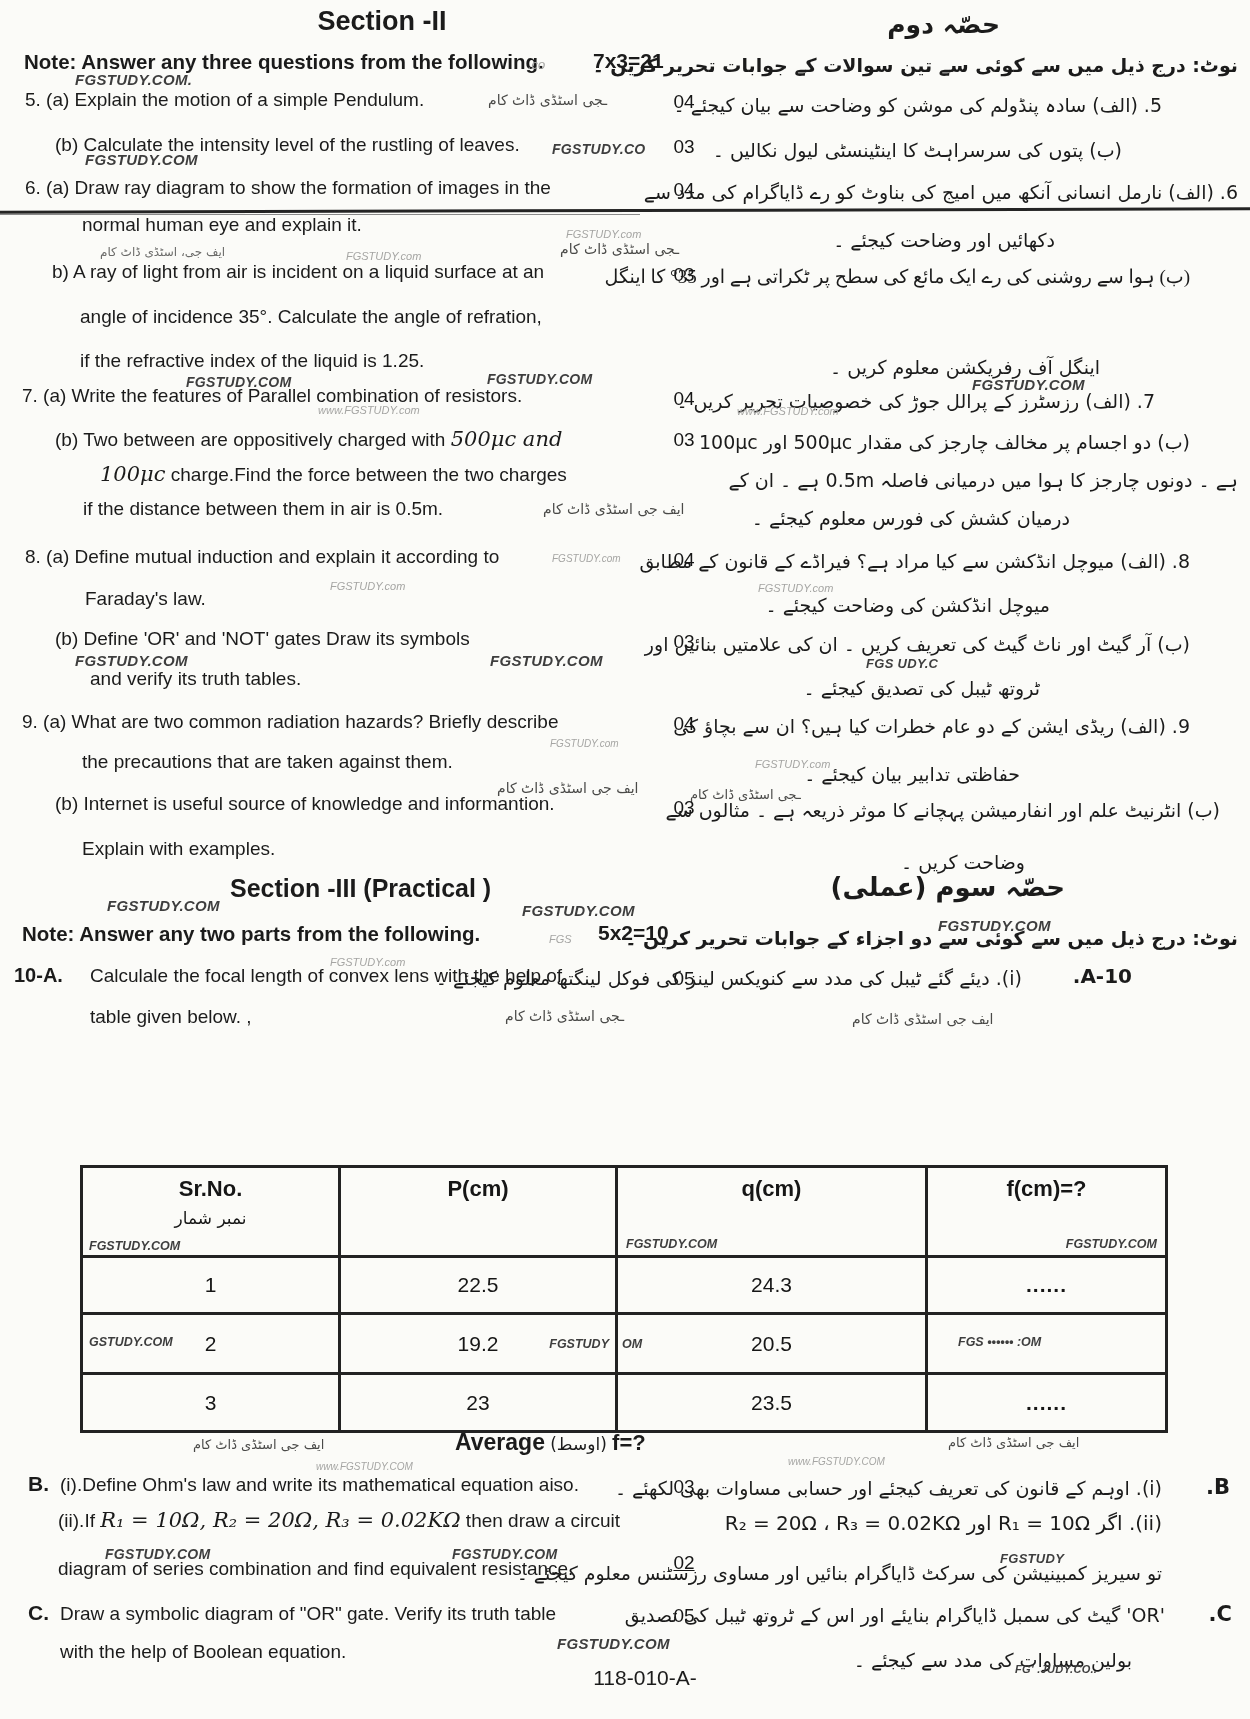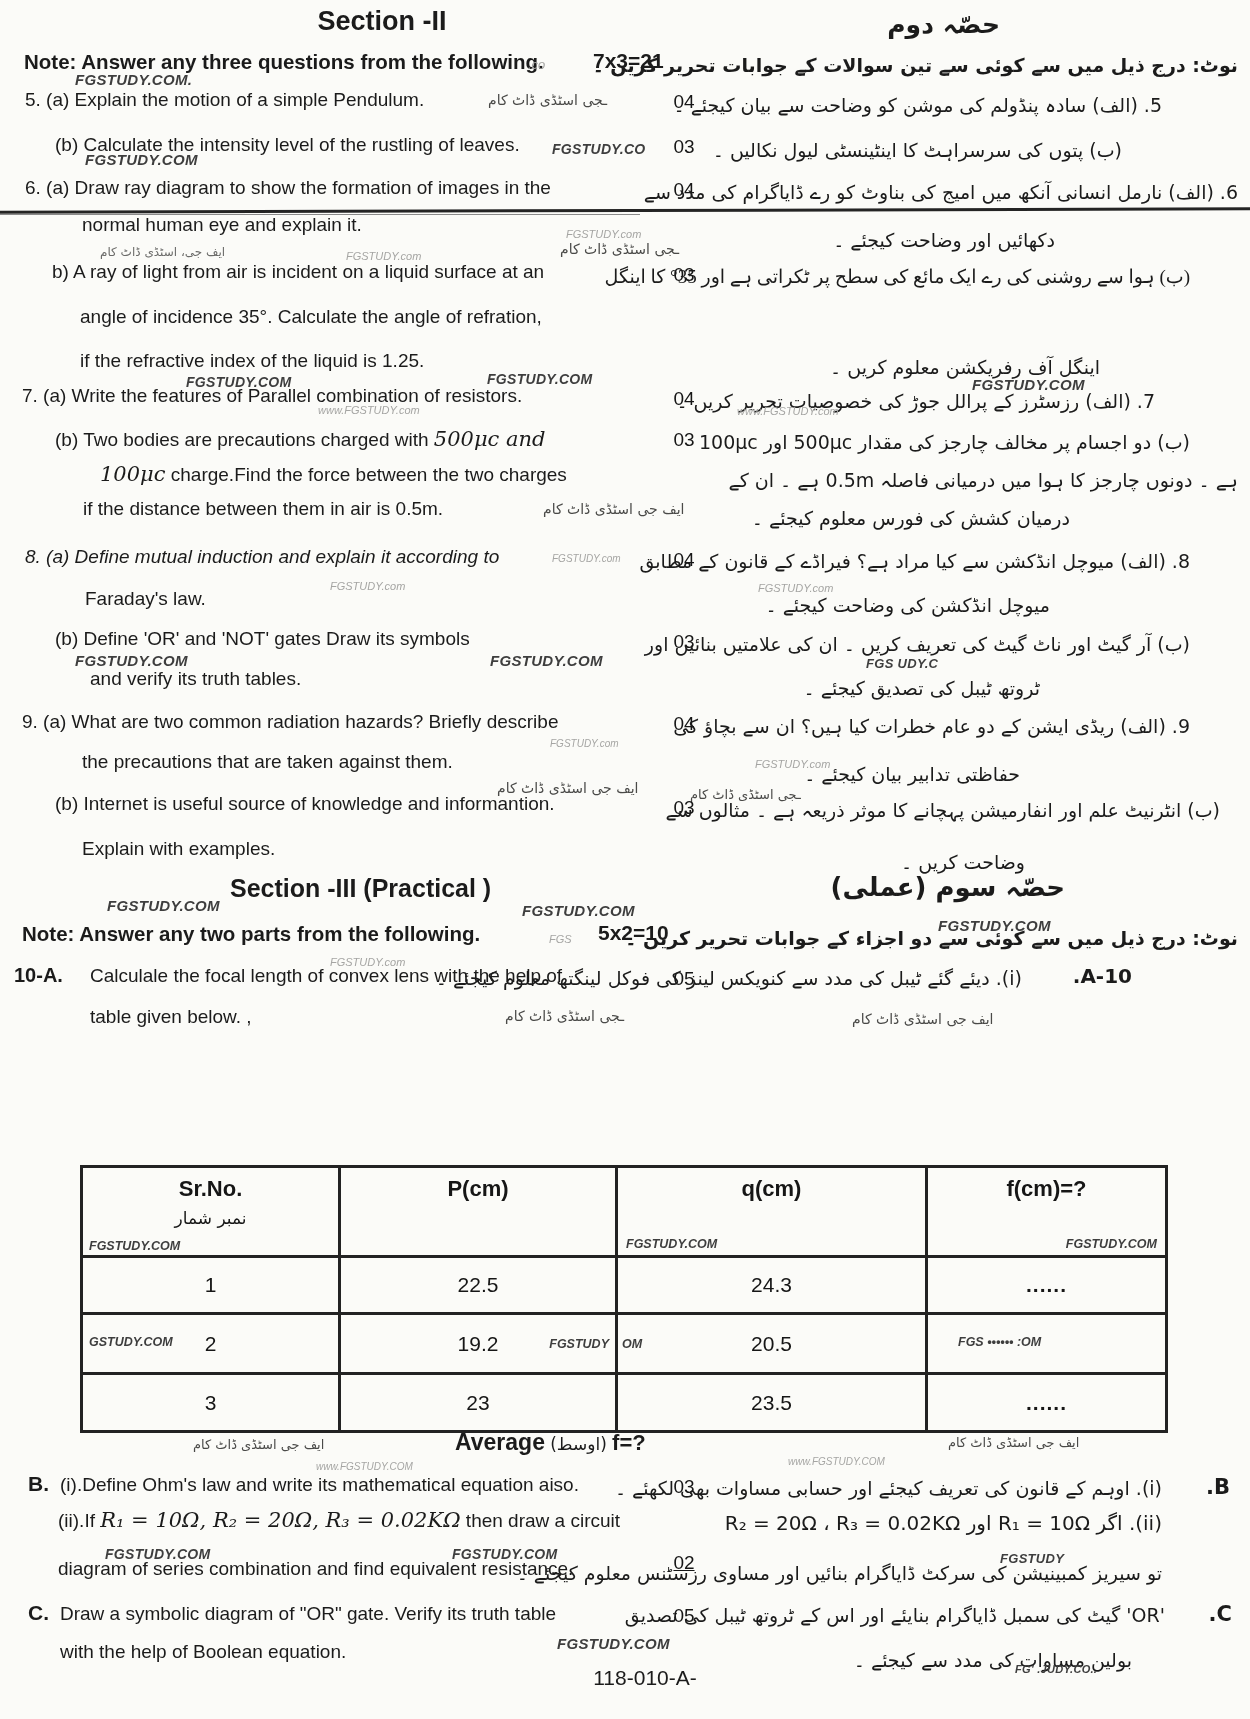--- a/index.html
+++ b/index.html
@@ -78,32 +78,32 @@
   <div class="wmD" style="left:972px;top:376px;font-size:15px;">FGSTUDY.COM</div>
 
   <div class="wmD" style="left:186px;top:374px;">FGSTUDY.COM</div>
   <div class="wmD" style="left:487px;top:371px;">FGSTUDY.COM</div>
   <div class="ln" style="left:22px;top:385px;">7. (a) Write the features of Parallel combination of resistors.</div>
   <div class="marks" style="top:388px;">04</div>
   <div class="ur" style="right:95px;top:390px;">7. (الف) رزسٹرز کے پرالل جوڑ کی خصوصیات تحریر کریں ۔</div>
   <div class="wmL" style="left:318px;top:404px;">www.FGSTUDY.com</div>
   <div class="wmL" style="left:737px;top:405px;">www.FGSTUDY.com</div>
 
-  <div class="ln" style="left:55px;top:427px;"><span>(b) Two bodies are precautions charged with  </span><span class="math">500μc and</span></div>
+  <div class="ln" style="left:55px;top:427px;"><span>(b) Two between are oppositively charged with  </span><span class="math">500μc and</span></div>
   <div class="marks" style="top:429px;">03</div>
   <div class="ur" style="right:60px;top:431px;">(ب) دو اجسام پر مخالف چارجز کی مقدار 500μc اور 100μc</div>
 
   <div class="ln" style="left:100px;top:462px;"><span class="math">100μc</span><span> charge.Find the force between the two charges</span></div>
   <div class="ur" style="right:12px;top:469px;">ہے ۔ دونوں چارجز کا ہوا میں درمیانی فاصلہ 0.5m ہے ۔ ان کے</div>
 
   <div class="ln" style="left:83px;top:498px;">if the distance between them in air is 0.5m.</div>
   <div class="wmU" style="left:543px;top:501px;">ایف جی اسٹڈی ڈاٹ کام</div>
   <div class="ur" style="right:180px;top:507px;">درمیان کشش کی فورس معلوم کیجئے ۔</div>
 
-  <div class="ln" style="left:25px;top:546px;font-style:italic;">8. (a) Define mutual induction and explain it according to</div>
+  <div class="ln" style="left:25px;top:546px;">8. (a) Define mutual induction and explain it according to</div>
   <div class="wmL" style="left:552px;top:553px;font-size:10px;">FGSTUDY.com</div>
   <div class="marks" style="top:549px;">04</div>
   <div class="ur" style="right:60px;top:550px;">8. (الف) میوچل انڈکشن سے کیا مراد ہے؟ فیراڈے کے قانون کے مطابق</div>
 
   <div class="wmL" style="left:330px;top:580px;">FGSTUDY.com</div>
   <div class="wmL" style="left:758px;top:582px;">FGSTUDY.com</div>
   <div class="ln" style="left:85px;top:588px;">Faraday's law.</div>
   <div class="ur" style="right:200px;top:594px;">میوچل انڈکشن کی وضاحت کیجئے ۔</div>
 
   <div class="ln" style="left:55px;top:628px;">(b) Define 'OR' and 'NOT' gates Draw its symbols</div>

